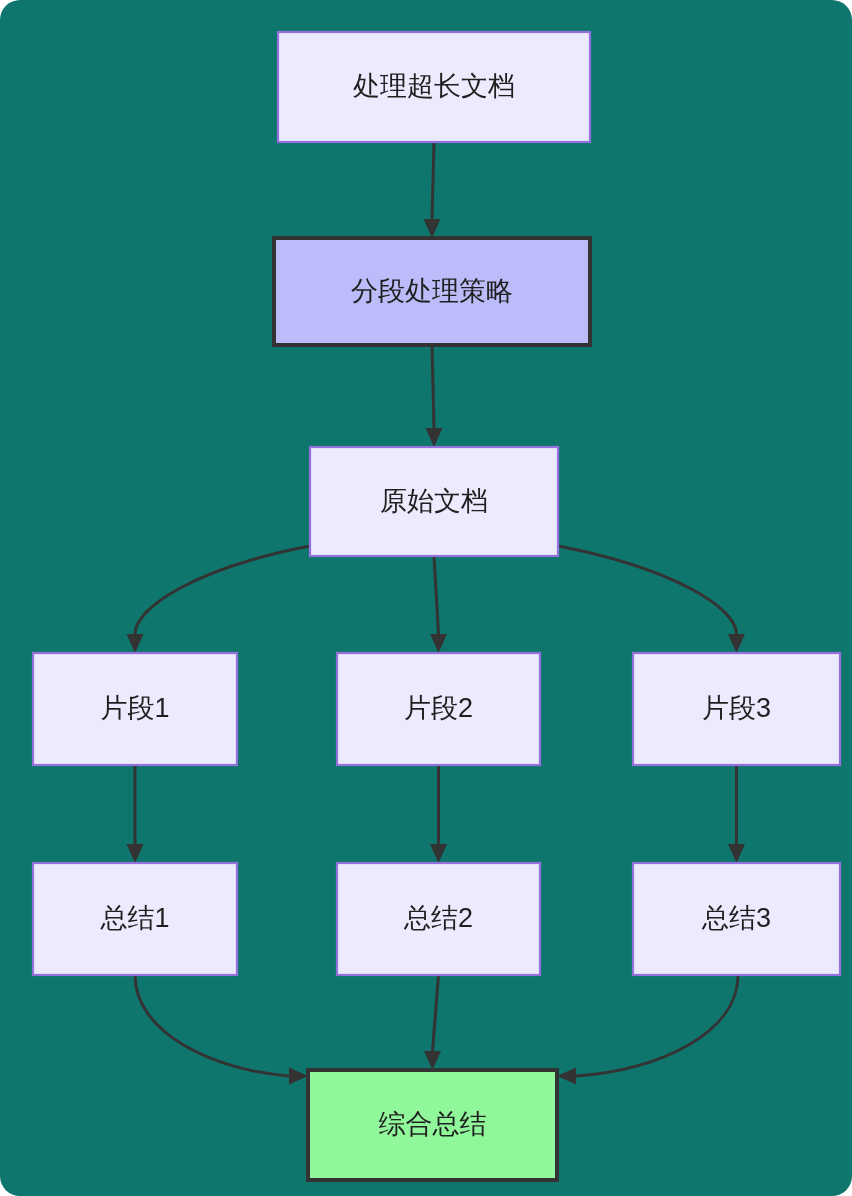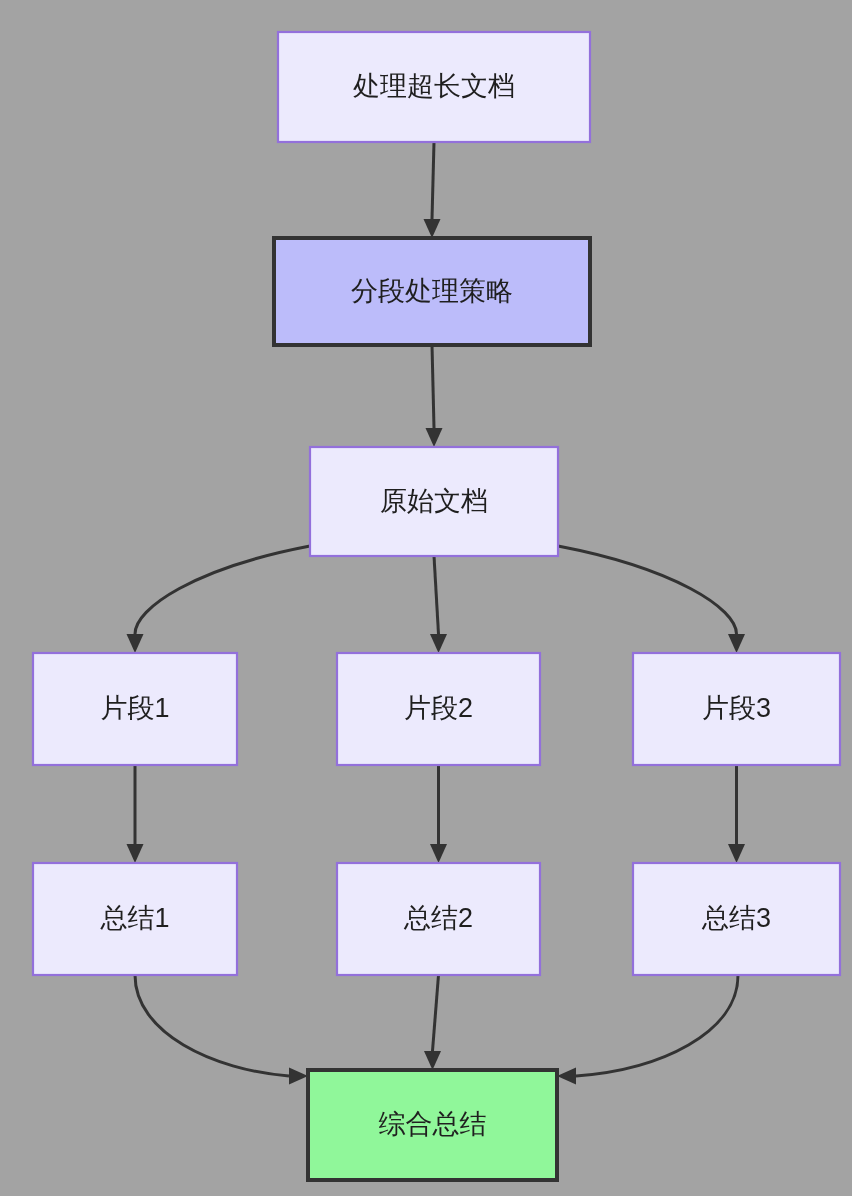--- a/index.html
+++ b/index.html
@@ -11,21 +11,22 @@
   body {
     width: 852px;
     height: 1196px;
     font-family: "Liberation Sans", "DejaVu Sans", sans-serif;
     overflow: hidden;
   }
   #diagram-root {
     position: relative;
     width: 852px;
     height: 1196px;
-    background: #a3a3a3;
+    background: #0f766e;
+    border-radius: 20px;
   }
   svg.flow-canvas {
     position: absolute;
     top: 0;
     left: 0;
     width: 852px;
     height: 1196px;
     display: block;
   }
   .node-rect {

